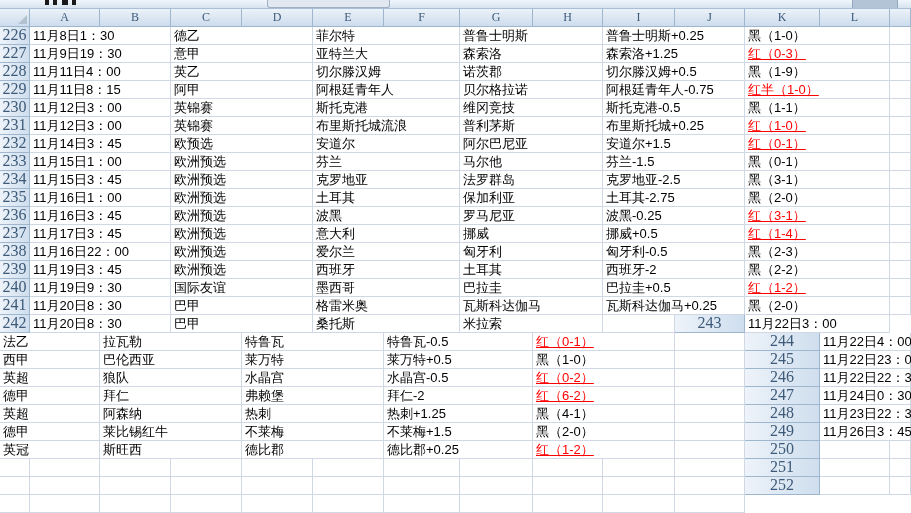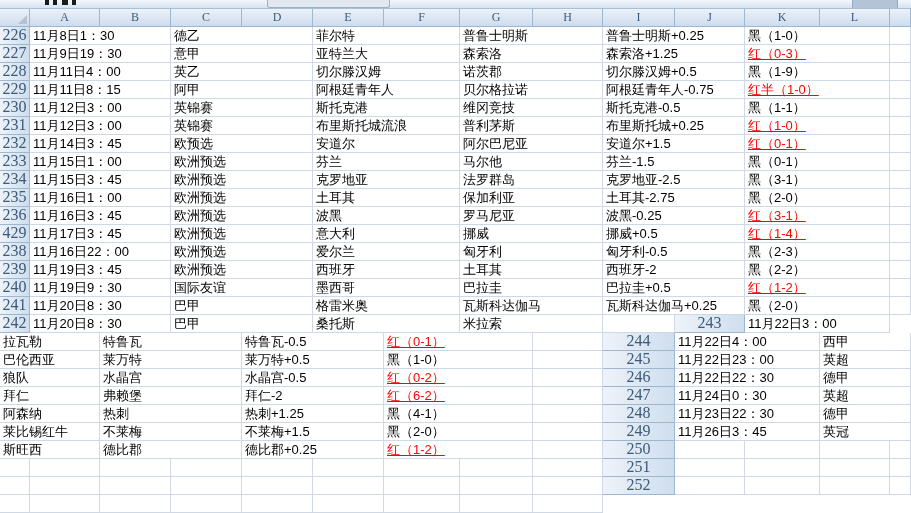--- a/index.html
+++ b/index.html
@@ -157,21 +157,21 @@
       <div class="cell span2">黑（2-0）</div>
       <div class="cell"></div>
       <div class="rowhead">236</div>
       <div class="cell span2">11月16日3：45</div>
       <div class="cell span2">欧洲预选</div>
       <div class="cell span2">波黑</div>
       <div class="cell span2">罗马尼亚</div>
       <div class="cell span2">波黑-0.25</div>
       <div class="cell span2 red">红（3-1）</div>
       <div class="cell"></div>
-      <div class="rowhead">429</div>
+      <div class="rowhead">237</div>
       <div class="cell span2">11月17日3：45</div>
       <div class="cell span2">欧洲预选</div>
       <div class="cell span2">意大利</div>
       <div class="cell span2">挪威</div>
       <div class="cell span2">挪威+0.5</div>
       <div class="cell span2 red">红（1-4）</div>
       <div class="cell"></div>
       <div class="rowhead">238</div>
       <div class="cell span2">11月16日22：00</div>
       <div class="cell span2">欧洲预选</div>
@@ -205,20 +205,21 @@
       <div class="cell span2">黑（2-0）</div>
       <div class="cell"></div>
       <div class="rowhead">242</div>
       <div class="cell span2">11月20日8：30</div>
       <div class="cell span2">巴甲</div>
       <div class="cell span2">桑托斯</div>
       <div class="cell span2">米拉索</div>
       <div class="cell"></div>
       <div class="rowhead">243</div>
       <div class="cell span2">11月22日3：00</div>
+      <div class="cell span2">法乙</div>
       <div class="cell span2">拉瓦勒</div>
       <div class="cell span2">特鲁瓦</div>
       <div class="cell span2">特鲁瓦-0.5</div>
       <div class="cell span2 red">红（0-1）</div>
       <div class="cell"></div>
       <div class="rowhead">244</div>
       <div class="cell span2">11月22日4：00</div>
       <div class="cell span2">西甲</div>
       <div class="cell span2">巴伦西亚</div>
       <div class="cell span2">莱万特</div>

